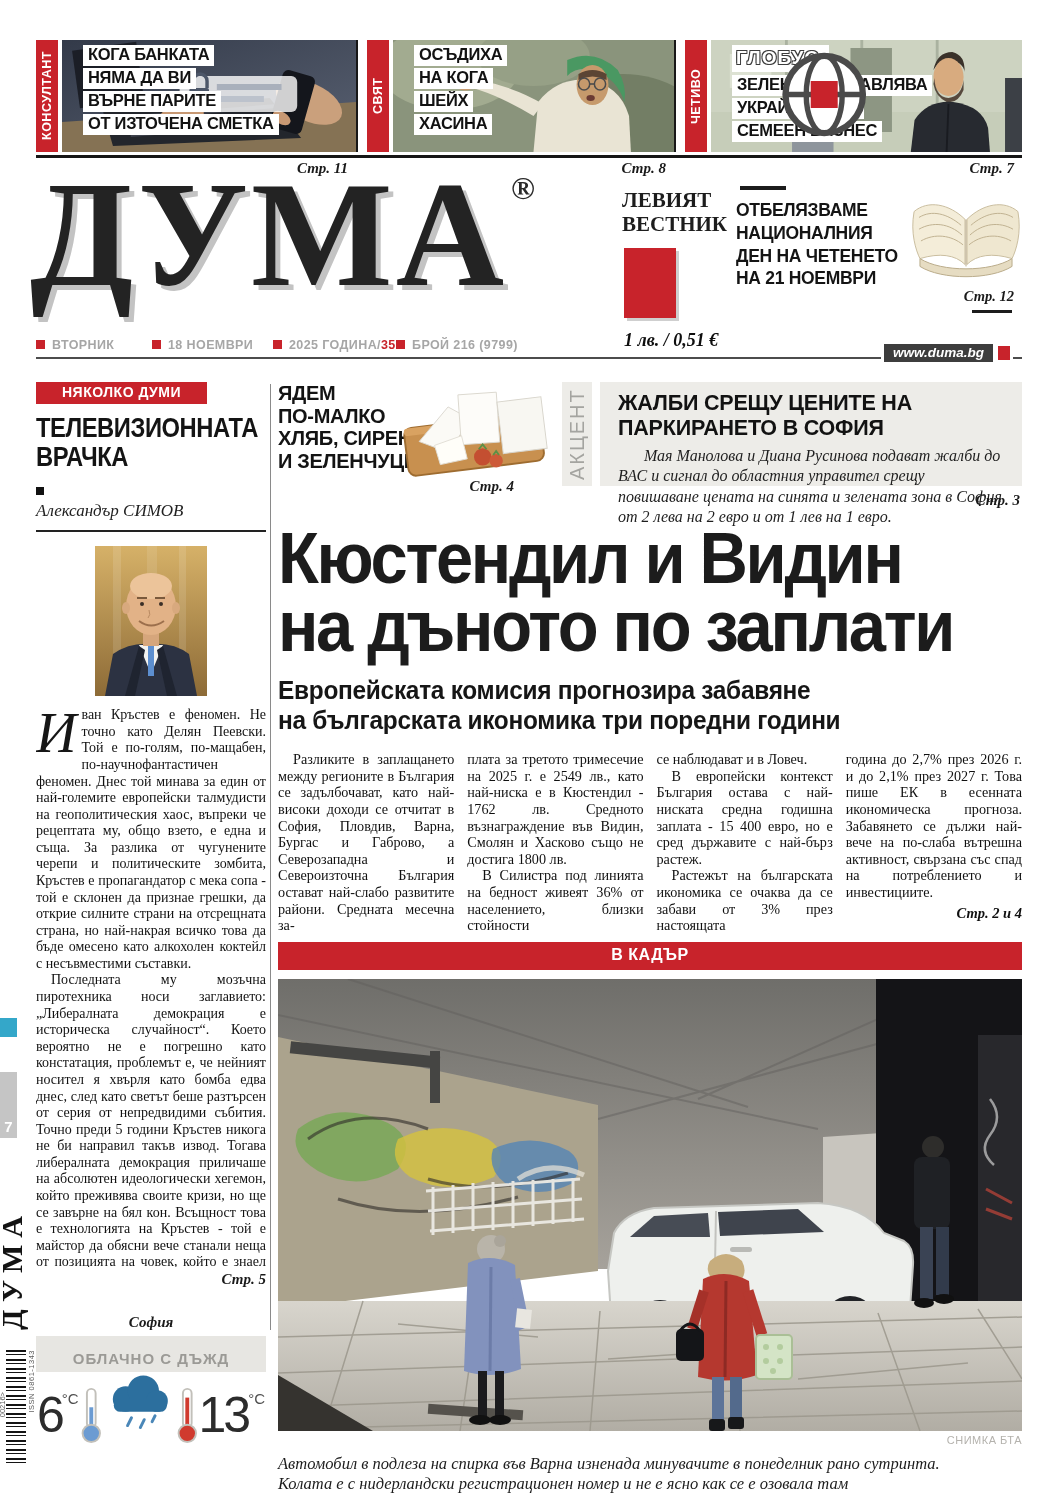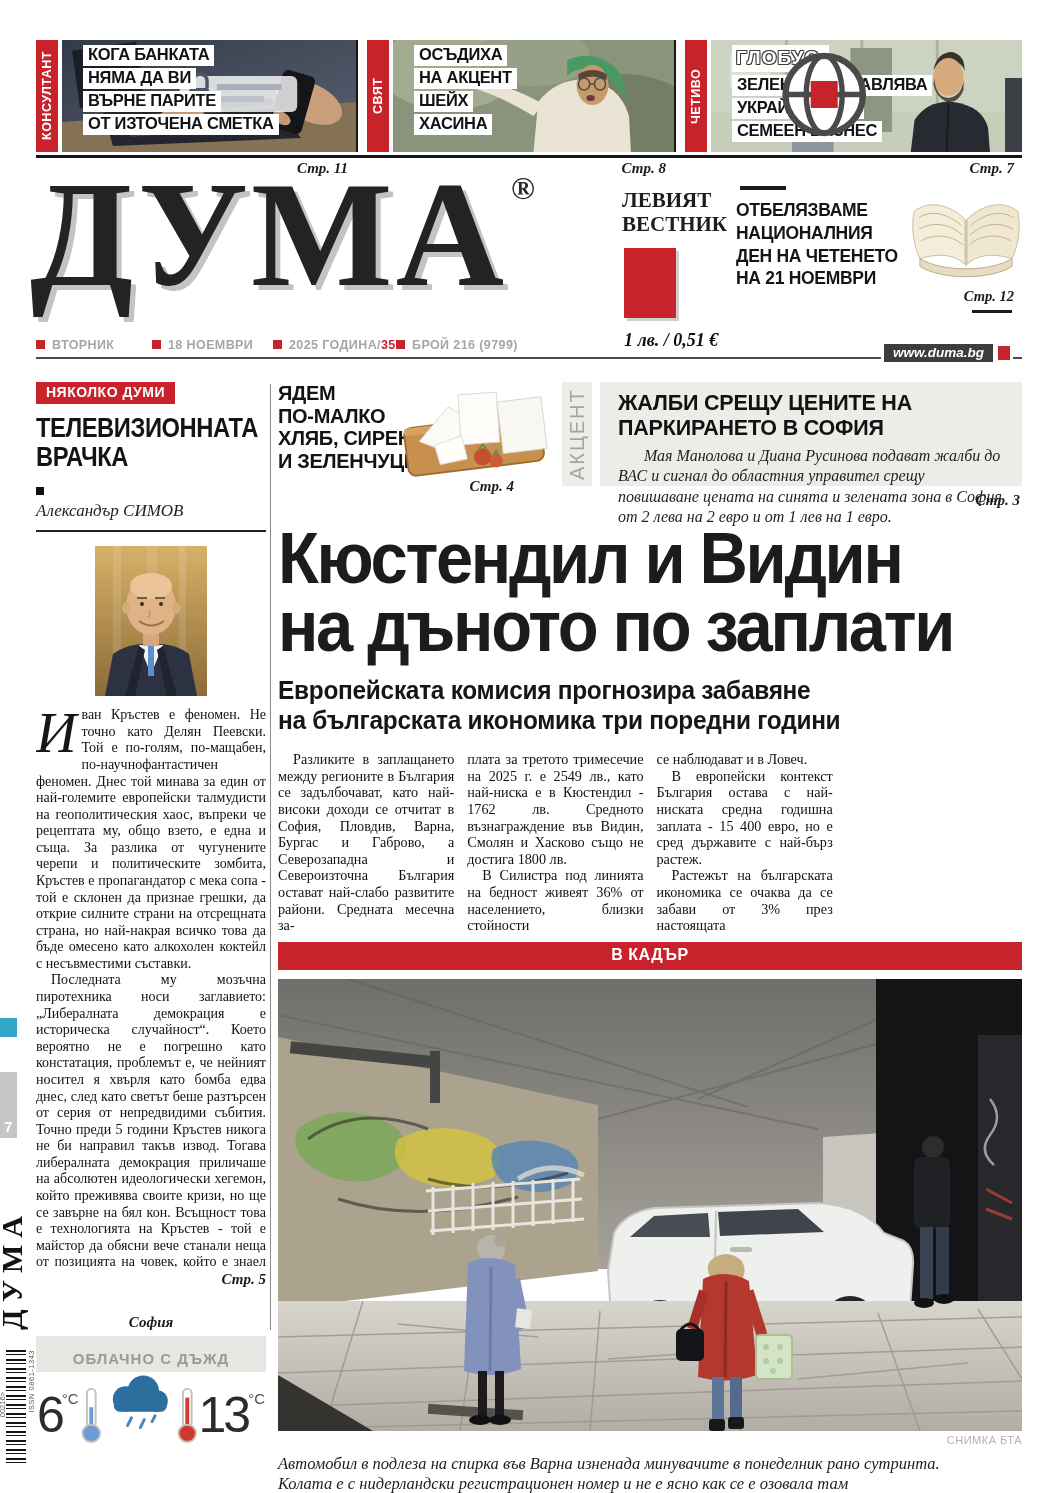--- a/index.html
+++ b/index.html
@@ -52,21 +52,21 @@
   .dl-web{ position:absolute; right:12px; top:8px; display:flex; align-items:center; }
   .dl-web-label{ background:#3d3d3d; color:#fff; font:bold italic 13.5px "Liberation Sans",sans-serif;
     padding:1px 9px 2px; box-shadow:0 0 0 3px #fff; }
   .dl-web-sq{ width:12px; height:14px; background:var(--red); margin-left:5px; box-shadow:0 0 0 3px #fff; }
 
   .v-div{ position:absolute; left:270px; top:384px; width:1px; height:946px; background:#8a8a8a; }
 
   
   .opinion{ position:absolute; left:36px; top:382px; width:230px; height:1085px; }
   .kicker{ display:inline-block; background:var(--red); color:#fff; font:bold 14px "Liberation Sans",sans-serif;
-    letter-spacing:.5px; padding:2px 10px 4px; }
+    letter-spacing:.5px; padding:2px 26px 4px; }
   .op-title{ margin-top:10px; font:bold 27px "Liberation Sans",sans-serif; letter-spacing:-.5px; line-height:1.06; color:#141414; }
   .op-title div{ transform:scaleX(.88); transform-origin:0 50%; white-space:nowrap; }
   .op-bullet{ width:8px; height:8px; background:#111; margin-top:16px; }
   .op-author{ font:italic 17px "Liberation Serif",serif; margin-top:6px; color:#222; }
   .op-rule{ height:2px; background:#222; margin-top:9px; }
   .op-photo{ display:block; margin:14px auto 0; }
   .op-body{ margin-top:11px; font:14px/1.185 "Liberation Serif",serif; text-align:justify; color:#121212; height:560px; overflow:hidden; }
   .op-body p{ margin:0; }
   .op-body p.ind{ text-indent:15px; }
   .dropcap{ float:left; font:italic 56px/0.82 "Liberation Serif",serif; padding:4px 5px 0 0; color:#161616; }
@@ -191,21 +191,21 @@
             <circle cx="221" cy="44" r="6" fill="none" stroke="#4b4b4b" stroke-width="1.6"></circle>
             <line x1="210" y1="44" x2="215" y2="44" stroke="#4b4b4b" stroke-width="1.6"></line>
             <ellipse cx="211" cy="58" rx="4.5" ry="3" fill="#6b3b33"></ellipse>
             <path d="M150,76 Q118,58 92,50 L76,45 Q68,43 71,37 L92,40 Q132,48 160,64 Z" fill="#e9e4d4"></path>
             <ellipse cx="80" cy="42" rx="13" ry="8" fill="#c99b70" transform="rotate(-14 80 42)"></ellipse>
             <rect x="58" y="34" width="20" height="5" rx="2.5" fill="#c99b70" transform="rotate(-10 68 37)"></rect>
             <circle cx="87" cy="47" r="2.2" fill="#b58a2e"></circle>
           </svg>
           <div class="tz-chips">
             <span class="chip">ОСЪДИХА</span>
-            <span class="chip">НА АКЦЕНТ</span>
+            <span class="chip">НА КОГА</span>
             <span class="chip">ШЕЙХ</span>
             <span class="chip">ХАСИНА</span>
           </div>
         </div>
       </div>
       <div class="tz-rule"></div>
       <div class="tz-page">Стр. 8</div>
     </div>
 
     <div class="tz tz3">
@@ -417,20 +417,24 @@
         <p class="ind">Разликите в заплащането между регионите в България се задълбочават, като най-високи доходи се отчитат в София, Пловдив, Варна, Бургас и Габрово, а Северозападна и Североизточна България остават най-слабо развитите райони. Средната месечна за-</p>
       </div>
       <div>
         <p>плата за третото тримесечие на 2025 г. е 2549 лв., като най-ниска е в Кюстендил - 1762 лв. Средното възнаграждение във Видин, Смолян и Хасково също не достига 1800 лв.</p>
         <p class="ind">В Силистра под линията на бедност живеят 36% от населението, близки стойности</p>
       </div>
       <div>
         <p>се наблюдават и в Ловеч.</p>
         <p class="ind">В европейски контекст България остава с най-ниската средна годишна заплата - 15 400 евро, но е сред държавите с най-бърз растеж.</p>
         <p class="ind">Растежът на българската икономика се очаква да се забави от 3% през настоящата</p>
+      </div>
+      <div>
+        <p>година до 2,7% през 2026 г. и до 2,1% през 2027 г. Това пише ЕК в есенната икономическа прогноза. Забавянето се дължи най-вече на по-слаба вътрешна активност, свързана със спад на потреблението и инвестициите.</p>
+        <div class="lead-page">Стр. 2 и 4</div>
       </div>
     </div>
 
     <div class="kadar">В КАДЪР</div>
 
     <div class="mainphoto">
       <svg viewBox="0 0 744 452" preserveAspectRatio="none">
         <defs>
           <linearGradient id="gceil" x1="0" y1="0" x2="0" y2="1">
             <stop offset="0" stop-color="#6f6e6a"></stop>

